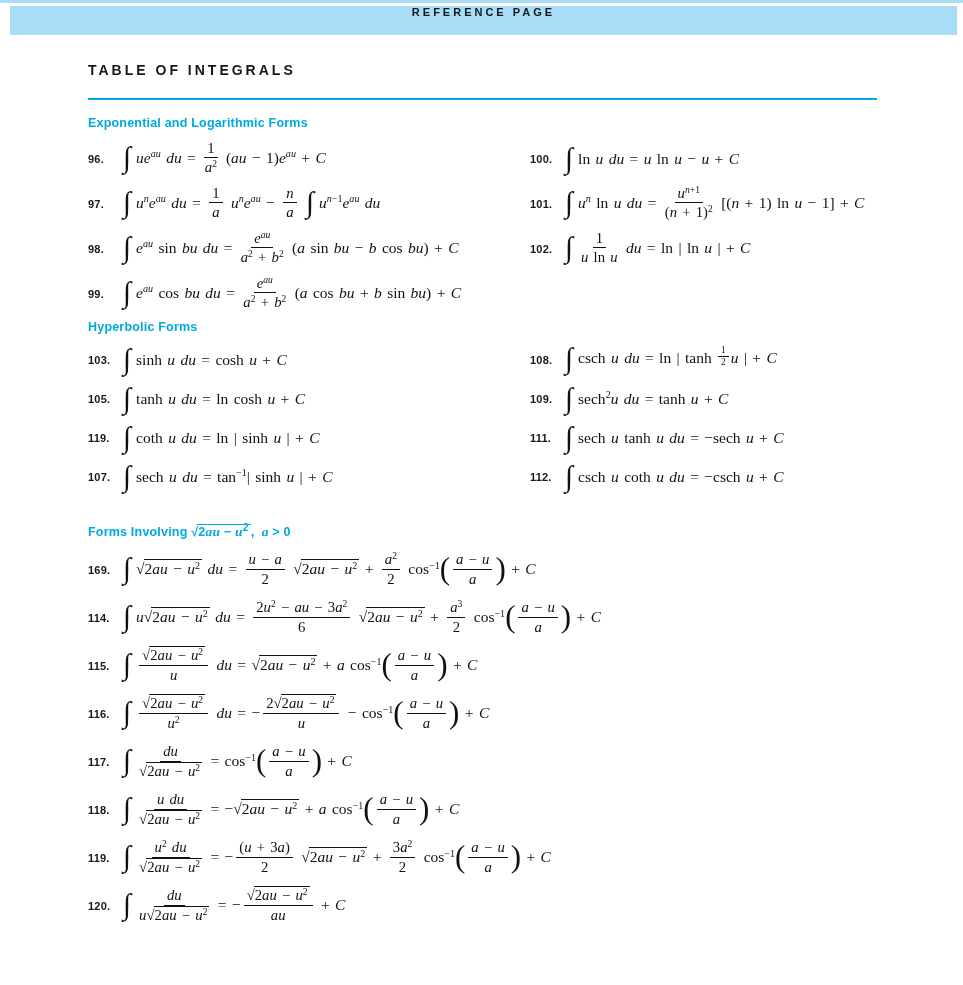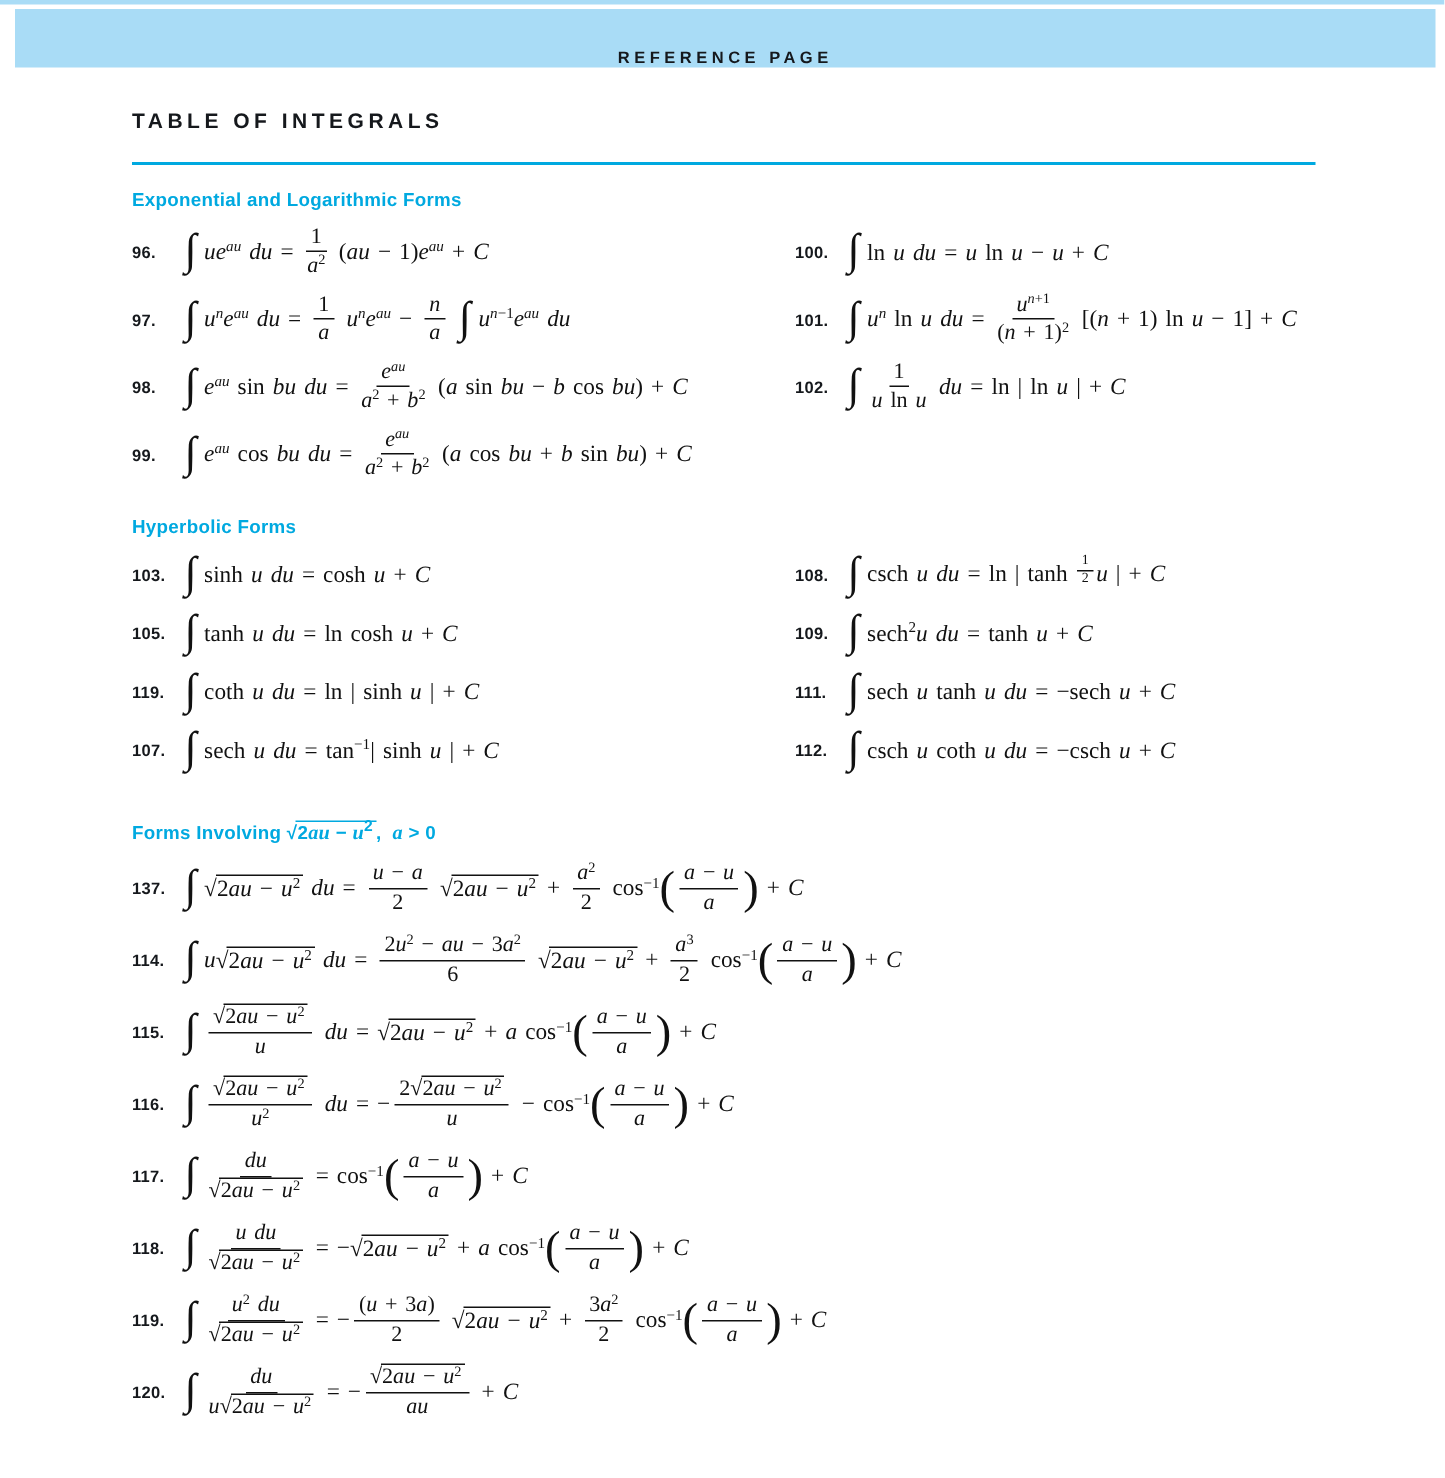--- a/index.html
+++ b/index.html
@@ -12,23 +12,23 @@
     overflow: hidden;
     position: relative;
   }
   .top-rule {
     position: absolute; top: 0; left: 0;
     width: 963px; height: 3px;
     background: var(--banner-bg, #a9dcf6);
   }
   .band {
     margin: 6px 6px 0 10px;
-    height: 39px;
+    height: 29px;
     background: var(--banner-bg, #a9dcf6);
-    display: flex; align-items: flex-end; justify-content: center;
+    display: flex; align-items: flex-start; justify-content: center;
   }
   .band-label {
     font-size: 11px; font-weight: bold;
     letter-spacing: 3px; color: #15181c;
   }
   .content { padding: 0 46px 0 88px; }
   .page-title {
     margin-top: 27px;
     font-size: 14px; font-weight: bold; letter-spacing: 3px;
     color: #15181c;
@@ -36,21 +36,21 @@
     padding-bottom: 20px;
     width: 789px;
   }
   .sec-title {
     font-size: 12.5px; font-weight: bold;
     color: var(--accent, #00a9e0);
     margin: 0 0 6px 0; letter-spacing: 0.2px;
   }
   .sec-title i { font-family: "Liberation Serif", "DejaVu Serif", serif; font-size: 13.5px; }
   .sec-0 { margin-top: 16px; }
-  .sec-1 { margin-top: 18px; }
+  .sec-1 { margin-top: 4px; }
   .sec-2 { margin-top: 26px; }
   .cols { display: grid; grid-template-columns: 442px 1fr; }
   .cols.one { grid-template-columns: 1fr; }
   .col { display: flex; flex-direction: column; }
   .row { display: flex; align-items: center; }
   .sec-0 .row { height: 45px; }
   .sec-1 .row { height: 39px; }
   .sec-2 .row { height: 48px; }
   .num {
     font-weight: bold; font-size: 11px;
@@ -201,21 +201,21 @@
               <span class="fx"><span class="in">∫</span>csch <i>u</i> coth <i>u</i> <i>du</i> = −csch <i>u</i> + <i>C</i></span>
             </div>
           </div>
         </div>
       </section>
       <section class="sec sec-2">
         <h2 class="sec-title">Forms Involving <span class="sq">√<span class="vc">2<i>au</i> − <i>u</i><sup>2</sup></span></span>,&nbsp; <i>a</i> &gt; 0</h2>
         <div class="cols one">
           <div class="col">
             <div class="row">
-              <span class="num">137.</span>
+              <span class="num">169.</span>
               <span class="fx"><span class="in">∫</span><span class="sq">√<span class="vc">2<i>au</i> − <i>u</i><sup>2</sup></span></span> <i>du</i> = <span class="fr">
                   <span class="fn"><i>u</i> − <i>a</i></span>
                   <span class="fd">2</span>
                 </span> <span class="sq">√<span class="vc">2<i>au</i> − <i>u</i><sup>2</sup></span></span> + <span class="fr">
                   <span class="fn"><i>a</i><sup>2</sup></span>
                   <span class="fd">2</span>
                 </span> cos<sup>−1</sup><span class="bp">(</span><span class="fr">
                   <span class="fn"><i>a</i> − <i>u</i></span>
                   <span class="fd"><i>a</i></span>
                 </span><span class="bp">)</span> + <i>C</i></span>

